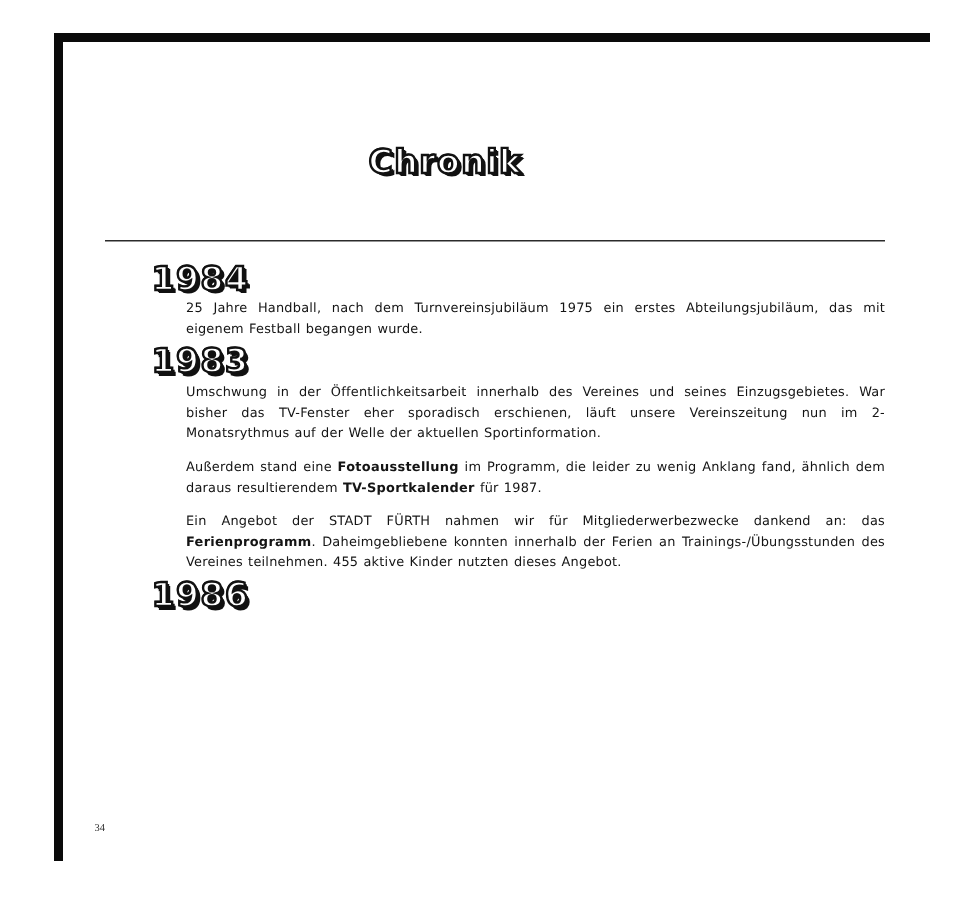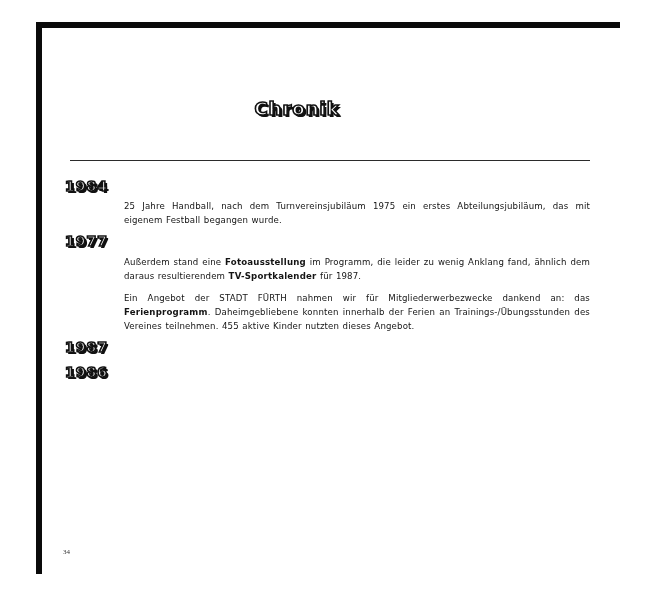--- a/index.html
+++ b/index.html
@@ -49,21 +49,21 @@
       -0.4px -0.4px 0 #111111;
     white-space: nowrap;
   }
 
   #title {
     position: absolute;
     left: 0;
     top: 96px;
     width: 594px;
     text-align: center;
-    font-size: 18px;
+    font-size: 22px;
     line-height: 26px;
   }
 
   .rule {
     position: absolute;
     left: 70px;
     top: 160px;
     width: 520px;
     height: 1px;
     background: #2b2b2b;
@@ -74,23 +74,23 @@
     left: 0;
     top: 176px;
     width: 649px;
   }
 
   .entry {
     position: relative;
     margin: 0 0 4px 0;
   }
   .year {
-    font-size: 14px;
+    font-size: 22px;
     line-height: 21px;
-    margin-left: 65px;
+    margin-left: 101px;
     margin-bottom: 3px;
   }
   .paras {
     margin-left: 124px;
     margin-right: 59px;
   }
   .para {
     font-family: "DejaVu Sans", sans-serif;
     font-size: 8.6px;
     line-height: 13.6px;
@@ -128,30 +128,30 @@
   <div class="rule"></div>
 
   <div id="content">
       <div class="entry">
         <div class="year deco">1984</div>
         <div class="paras">
           <p class="para"><span>25 Jahre Handball, nach dem Turnvereinsjubiläum 1975 ein erstes Abteilungsjubiläum, das mit eigenem Festball begangen wurde.</span></p>
         </div>
       </div>
       <div class="entry">
-        <div class="year deco">1977</div>
+        <div class="year deco">1983</div>
       </div>
       <div class="entry">
         <div class="paras">
+          <p class="para"><span>Umschwung in der Öffentlichkeitsarbeit innerhalb des Vereines und seines Einzugsgebietes. War bisher das TV-Fenster eher sporadisch erschienen, läuft unsere Vereinszeitung nun im 2-Monatsrythmus auf der Welle der aktuellen Sportinformation.</span></p>
           <p class="para"><span>Außerdem stand eine </span><b>Fotoausstellung</b><span> im Programm, die leider zu wenig Anklang fand, ähnlich dem daraus resultierendem </span><b>TV-Sportkalender</b><span> für 1987.</span></p>
           <p class="para"><span>Ein Angebot der STADT FÜRTH nahmen wir für Mitgliederwerbezwecke dankend an: das </span><b>Ferienprogramm</b><span>. Daheimgebliebene konnten innerhalb der Ferien an Trainings-/Übungsstunden des Vereines teilnehmen. 455 aktive Kinder nutzten dieses Angebot.</span></p>
         </div>
       </div>
       <div class="entry">
-        <div class="year deco">1987</div>
       </div>
       <div class="entry">
         <div class="year deco">1986</div>
       </div>
     </div>
 
   <div id="page-number">34</div>
 
 </div>
 

